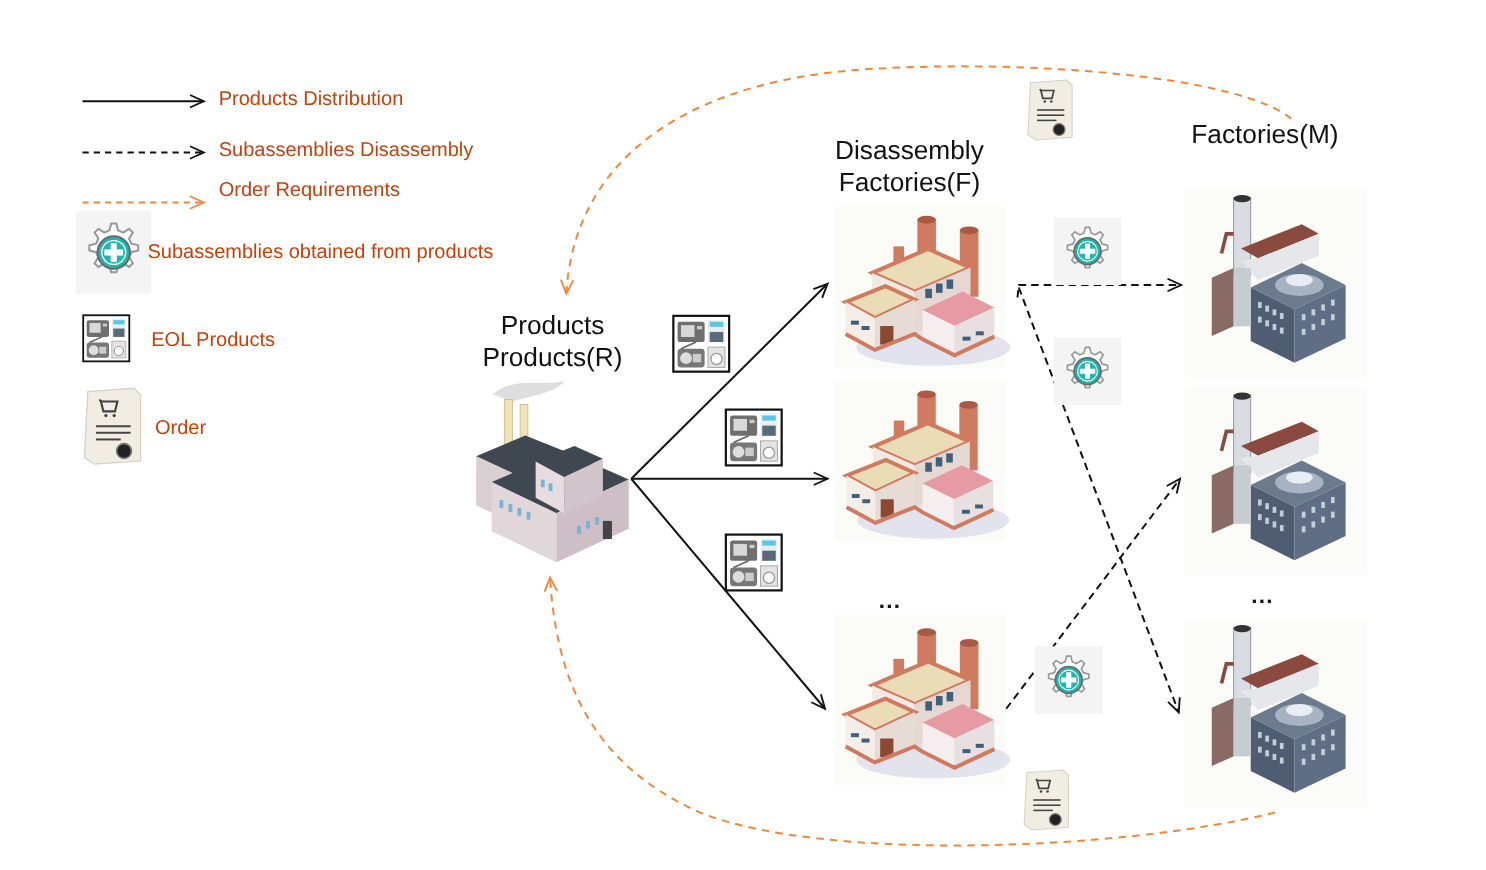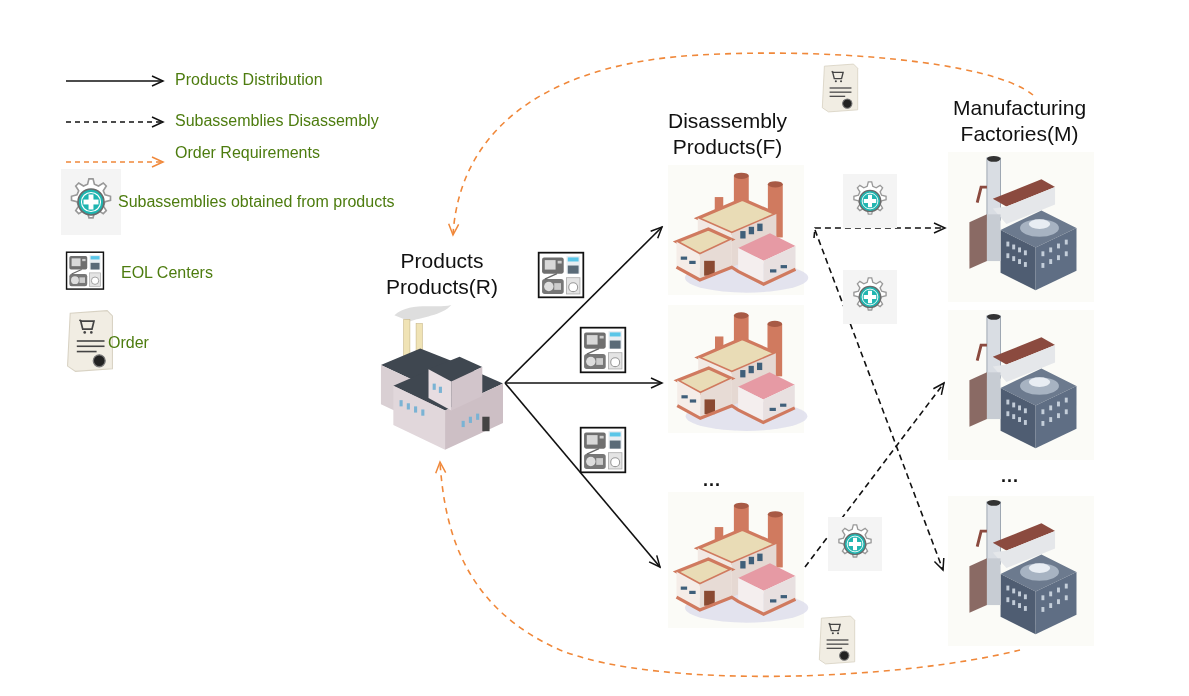--- a/index.html
+++ b/index.html
@@ -1,18 +1,18 @@
 <!DOCTYPE html>
 <html><head>
 <meta charset="utf-8">
 <style>
   html,body{margin:0;padding:0;background:#fff;}
   body{width:1189px;height:696px;position:relative;overflow:hidden;font-family:"Liberation Sans",sans-serif;color:#111;}
   .abs{position:absolute;}
-  .legend-text{font-size:16px;color:#4d7c0f;white-space:nowrap;}
+  .legend-text{font-size:16px;color:#c2410c;white-space:nowrap;}
   .node-label{font-size:21px;text-align:center;line-height:26px;color:#111;white-space:nowrap;}
   .tile{background:#f4f4f4;}
   .factory-bg{background:#fbfbf7;}
   svg{overflow:visible;}
   .ellipsis{font-size:18px;font-weight:bold;letter-spacing:1px;color:#111;}
 </style>
 </head>
 <body>
 
 <svg class="abs" style="left:0;top:0" width="1189" height="696">
@@ -176,28 +176,28 @@
       <use href="#gearIcon"></use>
     </svg>
 </div>
 <div class="abs legend-text" style="left:118px;top:193px">Subassemblies obtained from products</div>
 
 <div class="abs" style="left:66px;top:251px;width:38px;height:46px">
   <svg width="38" height="46" viewBox="0 0 34 40">
       <use href="#eolIcon"></use>
     </svg>
 </div>
-<div class="abs legend-text" style="left:121px;top:264px">EOL Centers</div>
+<div class="abs legend-text" style="left:121px;top:264px">EOL Products</div>
 
 <div class="abs" style="left:62px;top:308px;width:56px;height:66px">
   <svg width="56" height="66" viewBox="0 0 42 50">
       <use href="#orderIcon"></use>
     </svg>
 </div>
-<div class="abs legend-text" style="left:108px;top:334px">Order</div>
+<div class="abs legend-text" style="left:124px;top:334px">Order</div>
 
 <div class="abs node-label" style="left:386px;top:248px">
   <div>Products</div>
   <div>Products(R)</div>
 </div>
 <div class="abs" style="left:378px;top:305px;width:130px;height:150px">
   <svg width="130" height="150" viewBox="0 0 124 145">
       <use href="#recyclingFactory"></use>
     </svg>
 </div>
@@ -213,41 +213,40 @@
     </svg>
 </div>
 <div class="abs" style="left:580px;top:427px;width:46px;height:46px">
   <svg width="46" height="46" viewBox="0 0 34 34">
       <use href="#eolIcon"></use>
     </svg>
 </div>
 
 <div class="abs node-label" style="left:668px;top:108px">
   <div>Disassembly</div>
-  <div>Products(F)</div>
+  <div>Factories(F)</div>
 </div>
 <div class="abs factory-bg" style="left:668px;top:165px;width:136px;height:130px">
   <svg width="136" height="130" viewBox="-4 0 128 122">
       <use href="#disassemblyFactory"></use>
     </svg>
 </div>
 <div class="abs factory-bg" style="left:668px;top:305px;width:136px;height:128px">
   <svg width="136" height="128" viewBox="-4 0 128 122">
       <use href="#disassemblyFactory"></use>
     </svg>
 </div>
 <div class="abs ellipsis" style="left:703px;top:470px">...</div>
 <div class="abs factory-bg" style="left:668px;top:492px;width:136px;height:136px">
   <svg width="136" height="136" viewBox="-4 0 128 122">
       <use href="#disassemblyFactory"></use>
     </svg>
 </div>
 
 <div class="abs node-label" style="left:953px;top:95px">
-  <div>Manufacturing</div>
   <div>Factories(M)</div>
 </div>
 <div class="abs factory-bg" style="left:948px;top:152px;width:146px;height:150px">
   <svg width="146" height="150" viewBox="0 0 150 150">
       <use href="#manufacturingFactory"></use>
     </svg>
 </div>
 <div class="abs factory-bg" style="left:948px;top:310px;width:146px;height:150px">
   <svg width="146" height="150" viewBox="0 0 150 150">
       <use href="#manufacturingFactory"></use>

